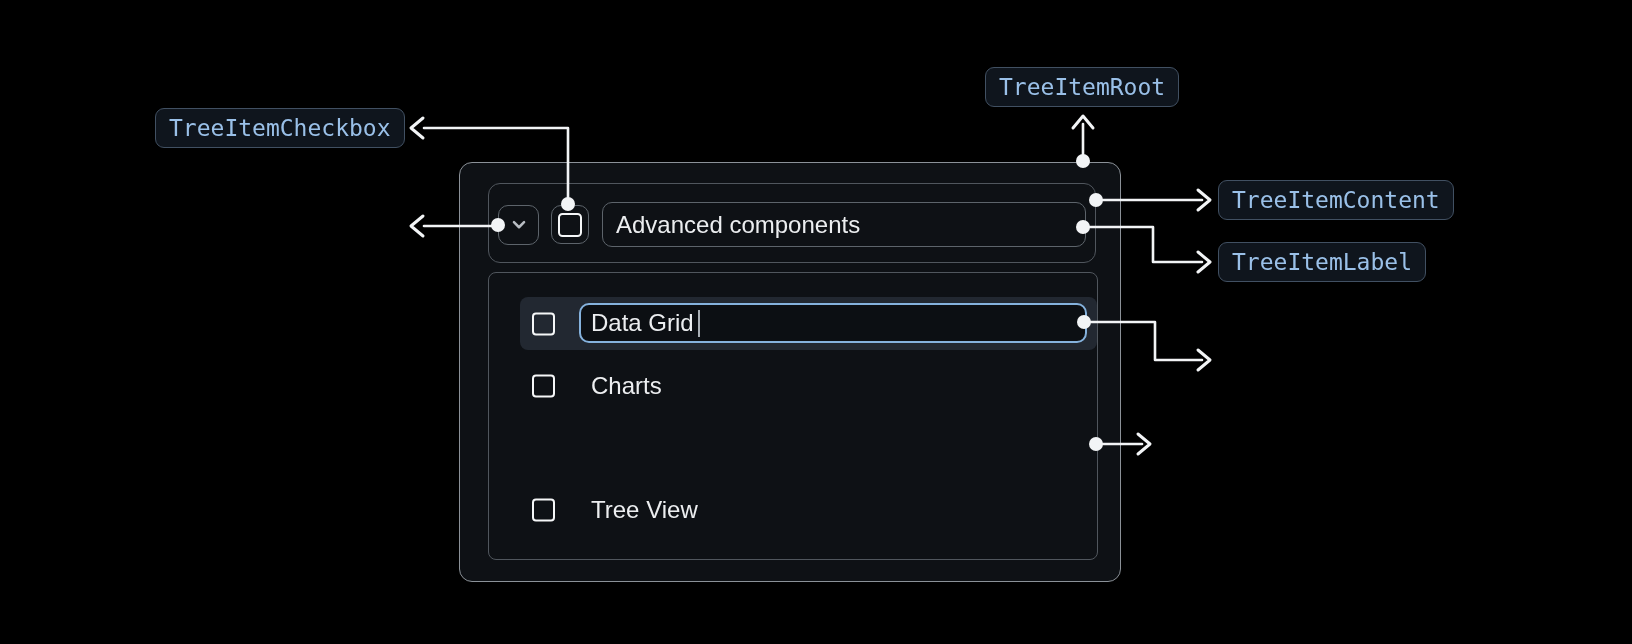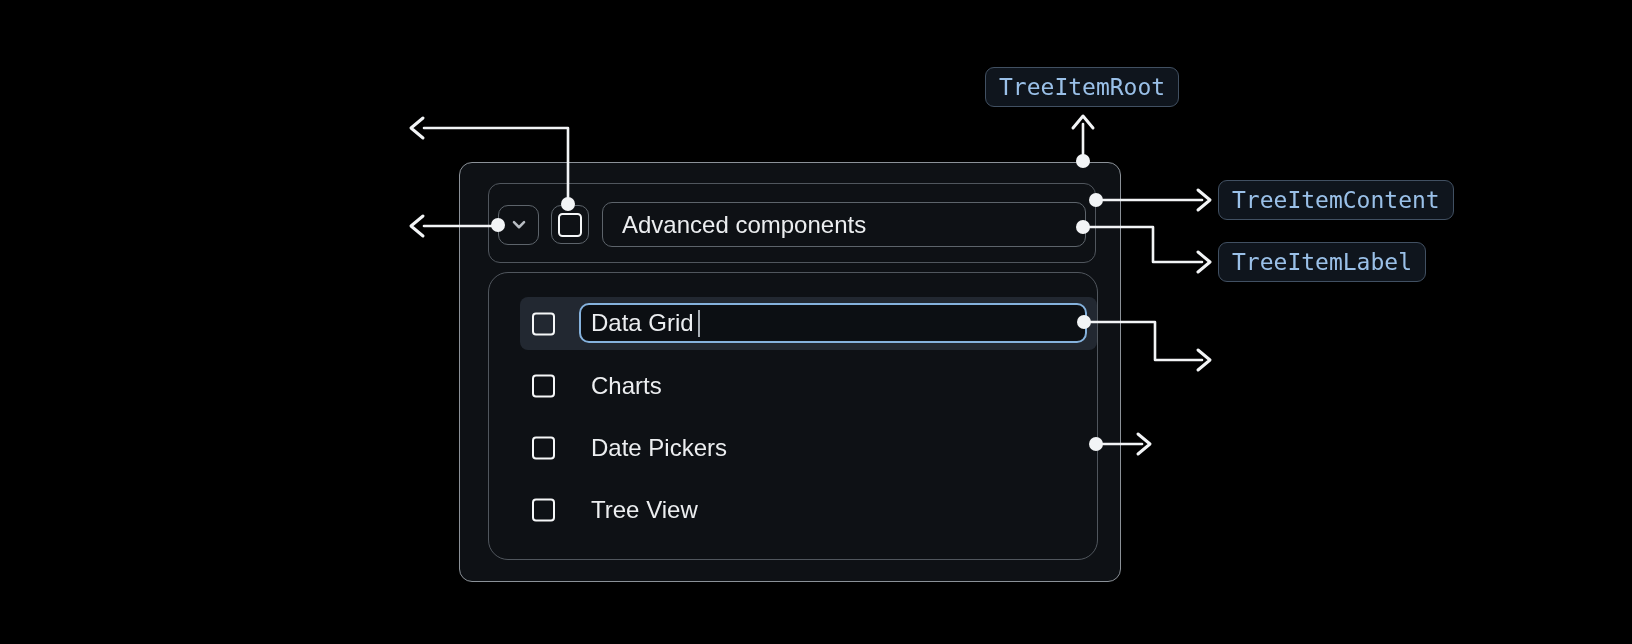--- a/index.html
+++ b/index.html
@@ -58,26 +58,26 @@
     position:absolute;left:62px;top:21px;width:38px;height:39px;
     border:1.5px solid var(--control-border);border-radius:10px;
     display:flex;align-items:center;justify-content:center;background:transparent;
   }
   .cb-square{
     width:24px;height:24px;border:2.5px solid var(--checkbox-color);border-radius:4.5px;
   }
   .label-box{
     position:absolute;left:113px;top:18px;width:484px;height:45px;
     border:1.5px solid var(--control-border);border-radius:10px;
-    display:flex;align-items:center;padding-left:19px;
+    display:flex;align-items:center;padding-left:13px;
     color:var(--text-primary);font-size:24px;
   }
   .group{
     position:absolute;left:28px;top:109px;width:610px;height:288px;
-    border:1.5px solid var(--section-border);border-radius:20px;
+    border:1.5px solid var(--section-border);border-radius:8px;
   }
   .row{
     position:absolute;left:31px;width:577px;height:53px;border-radius:8px;
   }
   .row.editing{background:var(--row-highlight-bg);}
   .row-0{top:24px;} .row-1{top:86px;} .row-2{top:148px;} .row-3{top:210px;}
   .row .cb-square{
     position:absolute;left:12px;top:50%;transform:translateY(-50%);
     width:23px;height:23px;border-width:2.5px;border-radius:4px;
   }
@@ -100,20 +100,21 @@
   .cline{stroke:var(--connector-color);stroke-width:2.6;fill:none;stroke-linecap:round;stroke-linejoin:round;}
   .carrow{stroke:var(--connector-color);stroke-width:3;fill:none;stroke-linecap:round;stroke-linejoin:round;}
   .cdot{fill:var(--connector-color);}
 </style>
 </head>
 <body>
 
 <div class="stage">
 
   <div class="badge badge-root">TreeItemRoot</div>
+  <div class="badge badge-checkbox">TreeItemCheckbox</div>
   <div class="badge badge-content">TreeItemContent</div>
   <div class="badge badge-label">TreeItemLabel</div>
 
   <div class="card">
 
     <div class="content-row">
       <div class="icon-container">
         <svg width="18" height="18" viewBox="0 0 16 16">
           <path d="M3.5 5.5 L8 10 L12.5 5.5" fill="none" stroke="var(--icon-color)" stroke-width="2.2" stroke-linecap="round" stroke-linejoin="round"></path>
         </svg>
@@ -134,24 +135,20 @@
           <span>Data Grid</span>
           <span class="caret"></span>
         </div>
       </div>
 
       <div class="row row-1">
         <span class="cb-square"></span>
         <span class="row-label">Charts</span>
       </div>
 
-      <div class="row row-2">
-        <span class="cb-square"></span>
-        <span class="row-label">Date Pickers</span>
-      </div>
 
       <div class="row row-3">
         <span class="cb-square"></span>
         <span class="row-label">Tree View</span>
       </div>
 
     </div>
   </div>
 
   <svg class="connectors" width="1632" height="644" viewBox="0 0 1632 644">

